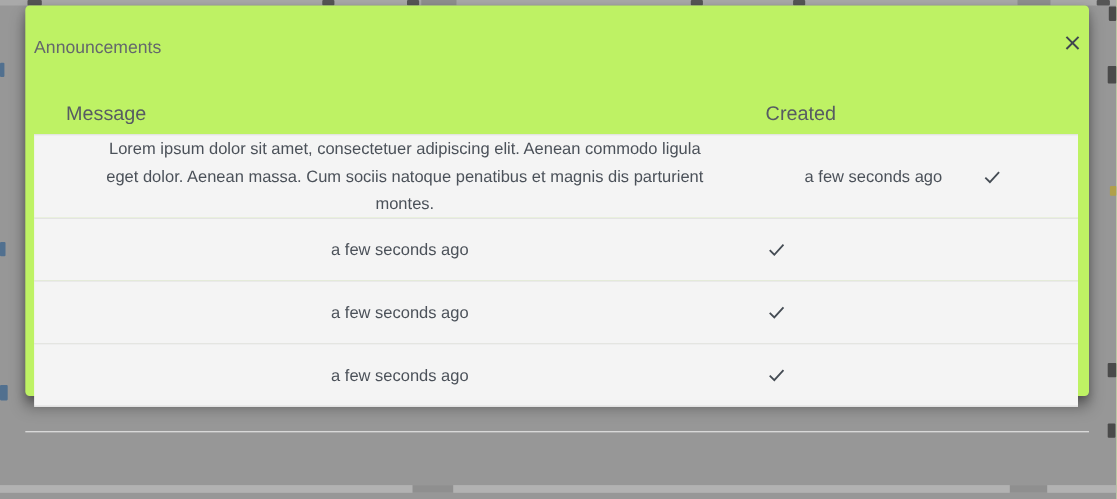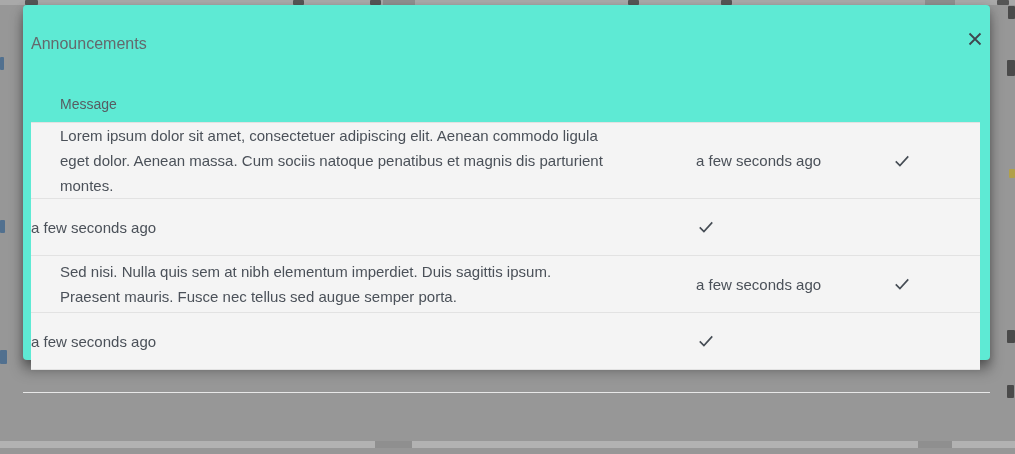--- a/index.html
+++ b/index.html
@@ -13,32 +13,32 @@
   .stage{position:relative;width:1015px;height:454px;background:var(--backdrop);overflow:hidden;}
 
   
   .top-strip{position:absolute;left:0;top:0;width:100%;height:5px;background:#a9a9a9;}
   .top-gap{position:absolute;top:0;height:5px;background:#8f8f8f;}
   .bottom-strip{position:absolute;left:0;top:441px;width:100%;height:7px;background:#b2b2b2;}
   .bottom-gap{position:absolute;top:441px;height:7px;background:#8f8f8f;}
   .frag{position:absolute;border-radius:1px;}
 
   
-  .dialog{position:absolute;left:23px;top:5px;width:967px;height:355px;background:#5eead4;
+  .dialog{position:absolute;left:23px;top:5px;width:967px;height:355px;background:#bef264;
     border-radius:4px;box-shadow:0 10px 14px rgba(0,0,0,.35),0 3px 8px rgba(0,0,0,.22);}
   .dialog-title{position:absolute;left:8px;top:29px;font-size:16px;line-height:19px;color:var(--title);}
   .close-btn{position:absolute;left:938px;top:20px;width:28px;height:28px;border:none;background:transparent;
     padding:0;cursor:pointer;display:flex;align-items:center;justify-content:center;}
   .close-btn svg{display:block;}
 
   .table{position:absolute;left:8px;top:80px;width:949px;}
   .thead{display:grid;grid-template-columns:665px 196px 88px;height:37px;align-items:center;}
-  .th{font-size:14px;color:var(--header-text);}
+  .th{font-size:18px;color:var(--header-text);}
   .th-message{padding-left:29px;}
-  .tbody{border-bottom:1px solid var(--row-border);}
+  .tbody{border-bottom:1px solid var(--row-border);text-align:center;}
   .tr{display:grid;grid-template-columns:665px 196px 88px;min-height:57px;align-items:center;
     background:var(--row-bg);border-top:1px solid var(--row-border);}
   .td{font-size:15px;line-height:25px;color:var(--body-text);}
   .td-message{padding-left:29px;padding-right:20px;white-space:pre-line;}
   .td-check{display:flex;align-items:center;}
   .check{display:block;}
 
   .footer-divider{position:absolute;left:0;top:387px;width:100%;height:1px;background:var(--divider);}
   .dialog-footer{position:absolute;left:0;top:388px;width:100%;height:48px;}
 </style>
@@ -74,20 +74,21 @@
 
     <button class="close-btn" aria-label="Close">
       <svg width="22" height="22" viewBox="0 0 22 22">
         <path d="M5.5 5.5 L16.5 16.5 M16.5 5.5 L5.5 16.5" stroke="var(--close)" stroke-width="1.8" fill="none"></path>
       </svg>
     </button>
 
     <div class="table">
       <div class="thead">
         <div class="th th-message">Message</div>
+        <div class="th th-created">Created</div>
         <div class="th th-check"></div>
       </div>
       <div class="tbody">
   <div class="tr">
     <div class="td td-message">Lorem ipsum dolor sit amet, consectetuer adipiscing elit. Aenean commodo ligula
 eget dolor. Aenean massa. Cum sociis natoque penatibus et magnis dis parturient
 montes.</div>
     <div class="td td-created">a few seconds ago</div>
     <div class="td td-check">
       <svg class="check" width="20" height="20" viewBox="0 0 24 24">
@@ -99,22 +100,20 @@
   <div class="tr">
     <div class="td td-created">a few seconds ago</div>
     <div class="td td-check">
       <svg class="check" width="20" height="20" viewBox="0 0 24 24">
         <path d="M4.5 12.5 L9.5 17.5 L19.5 6.5" fill="none" stroke="var(--check)" stroke-width="2"></path>
       </svg>
     </div>
   </div>
 
   <div class="tr">
-    <div class="td td-message">Sed nisi. Nulla quis sem at nibh elementum imperdiet. Duis sagittis ipsum.
-Praesent mauris. Fusce nec tellus sed augue semper porta.</div>
     <div class="td td-created">a few seconds ago</div>
     <div class="td td-check">
       <svg class="check" width="20" height="20" viewBox="0 0 24 24">
         <path d="M4.5 12.5 L9.5 17.5 L19.5 6.5" fill="none" stroke="var(--check)" stroke-width="2"></path>
       </svg>
     </div>
   </div>
 
   <div class="tr">
     <div class="td td-created">a few seconds ago</div>

